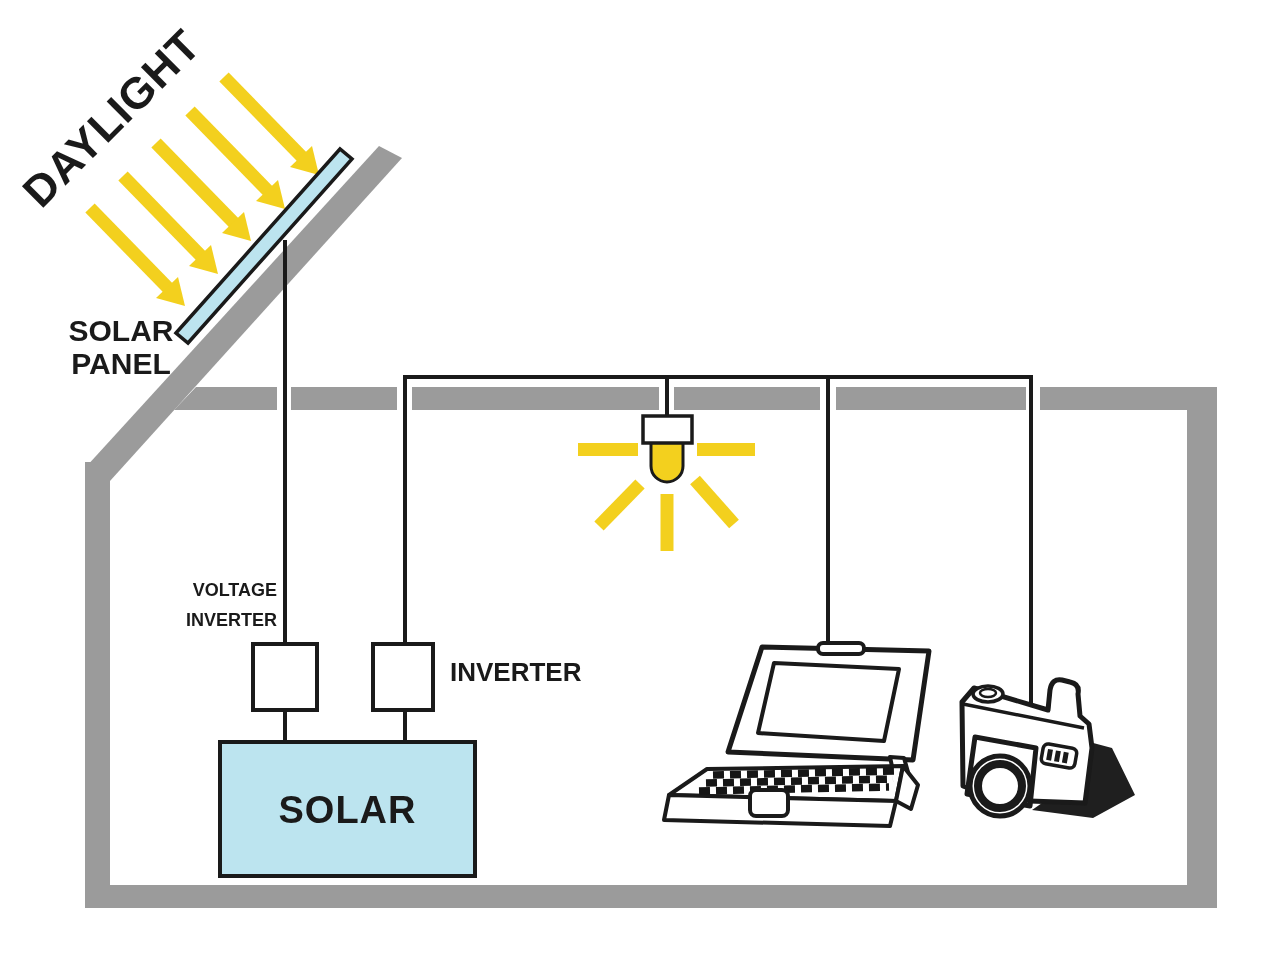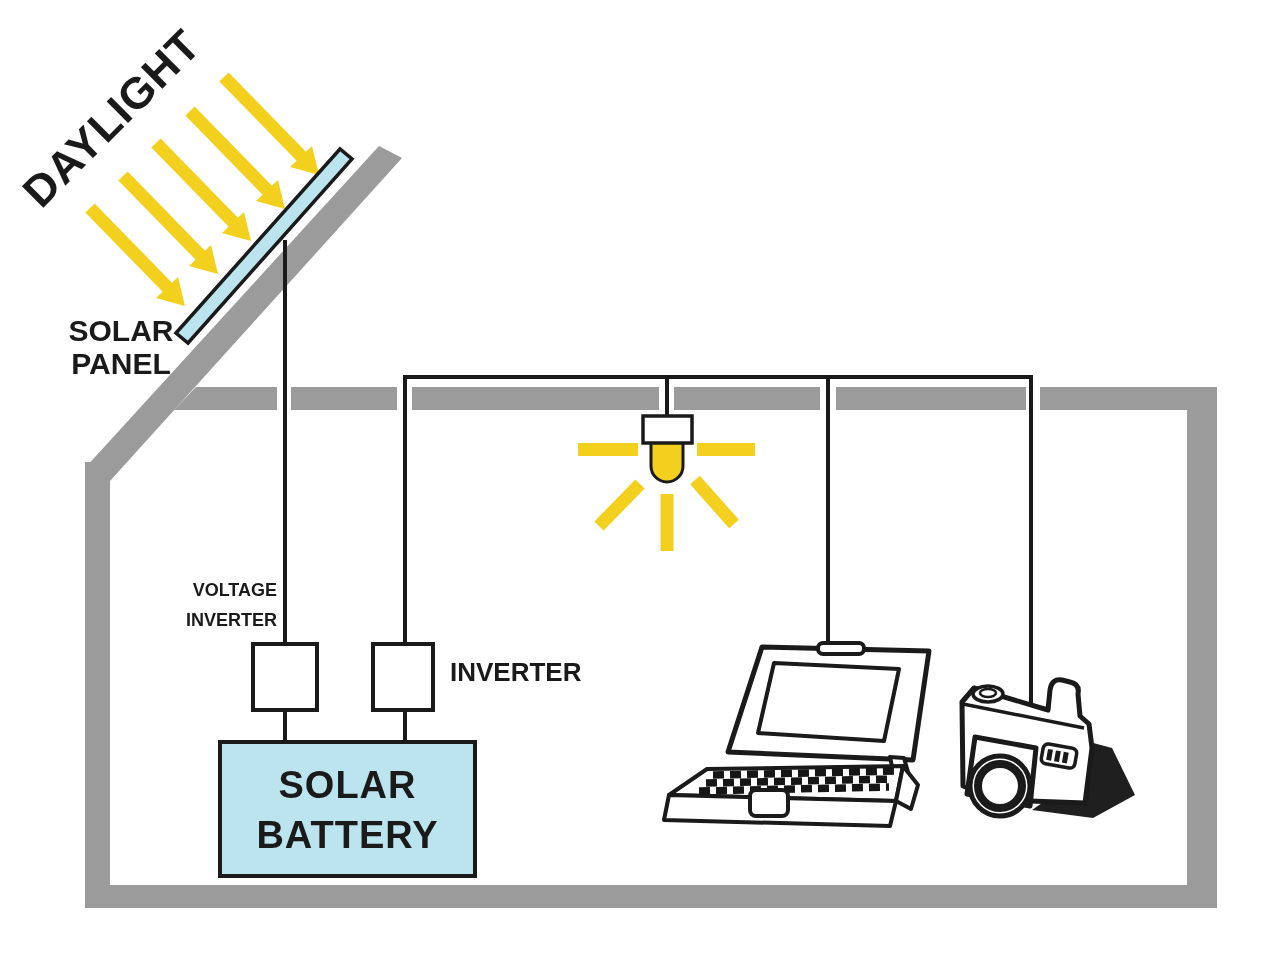--- a/index.html
+++ b/index.html
@@ -148,16 +148,15 @@
 
   <div class="label" id="voltage-regulator-label">
     <span>VOLTAGE</span><br>
     <span>INVERTER</span>
   </div>
 
   <div class="label" id="inverter-label">INVERTER</div>
 
   <div class="label" id="solar-battery-label">
     <span>SOLAR</span>
-    <span>BATTERY</span>
   </div>
 
 </div>
 
 </body></html>

